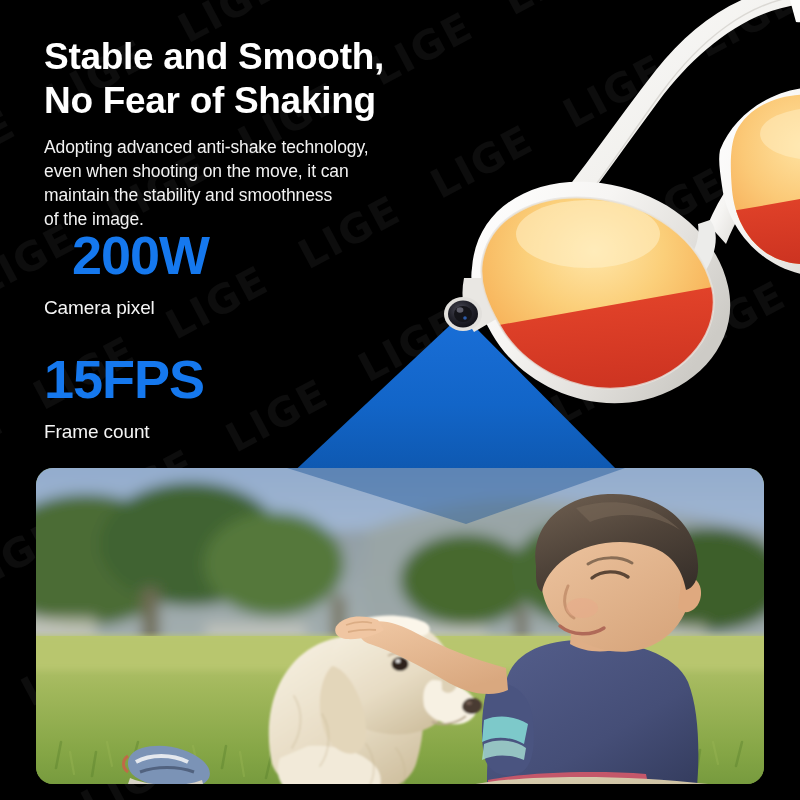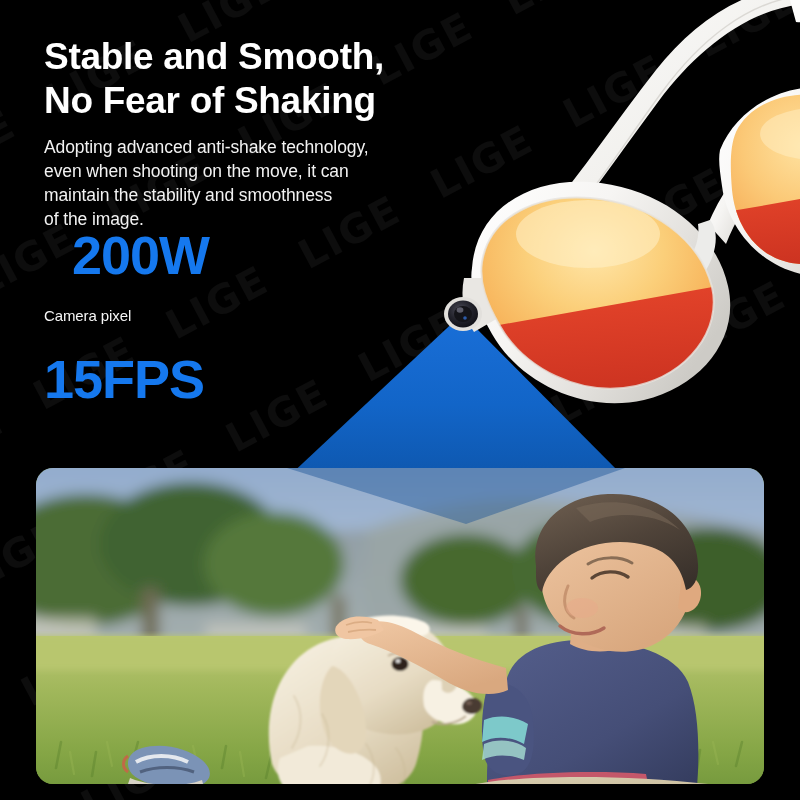--- a/index.html
+++ b/index.html
@@ -70,23 +70,23 @@
   .spec { position:absolute; left:44px; z-index:30; }
   #spec-pixel { top:228px; }
   #spec-fps   { top:352px; }
   .spec-value {
     font-size:54px;
     font-weight:700;
     line-height:1.0;
     letter-spacing:-1px;
   }
   .spec-label {
-    margin-top:25px;
+    margin-top:15px;
     color:#f5f5f5;
-    font-size:15px;
+    font-size:19px;
     font-weight:400;
     letter-spacing:-0.1px;
   }
 
   
   #glasses {
     position:absolute;
     left:420px; top:-18px;
     width:400px; height:460px;
     z-index:12;
@@ -328,20 +328,21 @@
 of the image.</p>
   </div>
 
   <div class="spec" id="spec-pixel">
     <div class="spec-value" style="color: rgb(21, 120, 238); margin-left: 28px;">200W</div>
     <div class="spec-label">Camera pixel</div>
   </div>
 
   <div class="spec" id="spec-fps">
     <div class="spec-value" style="color: rgb(21, 120, 238);">15FPS</div>
+    <div class="spec-label">Frame count</div>
   </div>
 
   <div id="photo" style="border-radius: 17px;">
     <svg viewBox="0 0 728 316" preserveAspectRatio="xMidYMid slice">
       <defs>
         <linearGradient id="skyG" x1="0" y1="0" x2="0" y2="1">
           <stop offset="0" stop-color="#8fa9cc"></stop>
           <stop offset="1" stop-color="#b9c8d8"></stop>
         </linearGradient>
         <linearGradient id="hillG" x1="0" y1="0" x2="0" y2="1">

